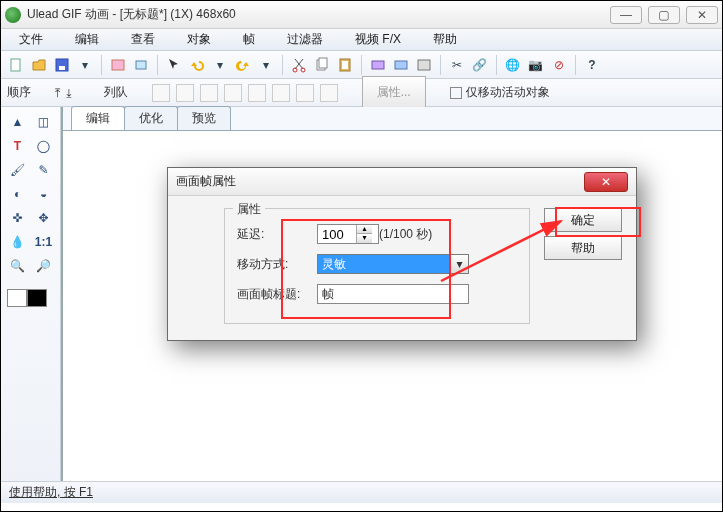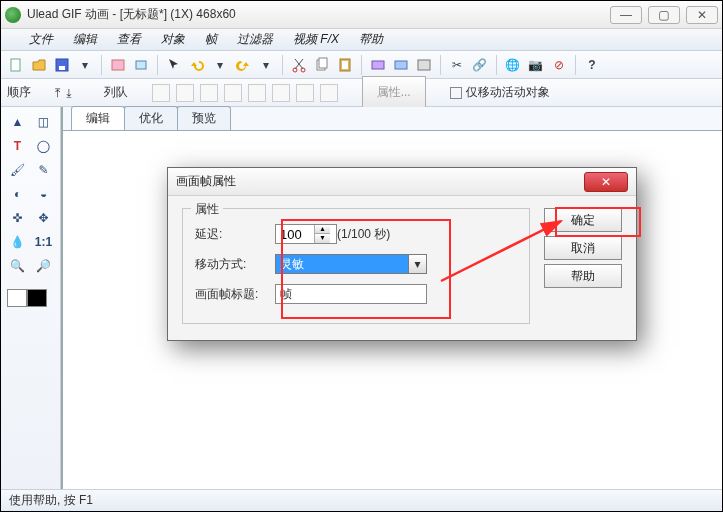--- a/index.html
+++ b/index.html
@@ -6,21 +6,21 @@
   body { margin: 0; background: #fff; width: 723px; height: 512px; position: relative; overflow: hidden; border: 1px solid #000; }
 
   
   .titlebar { height: 28px; background: linear-gradient(#fdfdfd,#eaeaea); border-bottom: 1px solid #d0d0d0; display: flex; align-items: center; padding: 0 4px; }
   .titlebar .app-icon { width: 16px; height: 16px; background: radial-gradient(circle at 40% 40%, #6fc36f, #1a7a1a); border-radius: 50%; margin-right: 6px; }
   .titlebar .title { flex: 1; color: #333; }
   .winbtns { display: flex; gap: 6px; }
   .winbtn { width: 32px; height: 18px; border: 1px solid #b0b0b0; border-radius: 3px; background: #f5f5f5; display:flex; align-items:center; justify-content:center; color:#555; }
 
   
-  .menubar { height: 22px; background: linear-gradient(#f7f9fc,#e6ecf5); border-bottom: 1px solid #c8d0dc; display:flex; align-items:center; padding: 0 22px; gap: 8px; font-style: italic; }
+  .menubar { height: 22px; background: linear-gradient(#f7f9fc,#e6ecf5); border-bottom: 1px solid #c8d0dc; display:flex; align-items:center; padding: 0 12px; gap: 20px; }
   .menubar span { padding: 2px 6px; color:#222; }
 
   
   .toolbar { height: 28px; background: linear-gradient(#fbfcfe,#eef2f8); border-bottom: 1px solid #c8d0dc; display:flex; align-items:center; padding: 0 4px; gap: 1px; }
   .tbtn { width: 22px; height: 22px; display:flex; align-items:center; justify-content:center; color:#345; }
   .tbtn svg { width:16px; height:16px; }
   .tsep { width:1px; height:20px; background:#c8d0dc; margin:0 4px; }
   .toolbar2 { height: 28px; background: linear-gradient(#fbfcfe,#eef2f8); border-bottom: 1px solid #c8d0dc; display:flex; align-items:center; padding: 0 6px; gap:6px; color:#333; }
   .toolbar2 .lbl { margin-right: 18px; }
   .toolbar2 .small { width:18px; height:18px; border:1px solid #ccc; background:#f8f8f8; }
@@ -39,28 +39,28 @@
 
   .canvas-area { flex:1; background:#fff; position:relative; border-left:2px solid #9aa; }
   .tabs { position:absolute; top:0; left:0; right:0; height:24px; border-bottom:1px solid #9ab; display:flex; align-items:flex-end; padding-left:8px; gap:0; background:#f5f8fc; }
   .tab { padding:3px 14px; border:1px solid #9ab; border-bottom:none; background:#eef3fa; border-radius:3px 3px 0 0; margin-right:-1px; color:#333;}
   .tab.active { background:#fff; font-weight:normal; }
   .canvas-inner { position:absolute; top:24px; left:0; right:0; bottom:0; background:#fff; }
 
   .side-file { position:absolute; right:4px; top:270px; width:92px; height:22px; border:1px solid #9ab; background:#fff; display:flex; align-items:center; padding:0 4px; color:#333; overflow:hidden; white-space:nowrap;}
 
   
-  .statusbar { position:absolute; left:0; right:0; bottom:0; height:22px; background:linear-gradient(#f7f9fc,#e6ecf5); border-top:1px solid #c8d0dc; display:flex; align-items:center; padding:0 8px; color:#333;}
+  .statusbar { position:absolute; left:0; right:0; bottom:8px; height:22px; background:linear-gradient(#f7f9fc,#e6ecf5); border-top:1px solid #c8d0dc; display:flex; align-items:center; padding:0 8px; color:#333;text-decoration:underline;}
 
   
   .dialog { position:absolute; left:166px; top:166px; width:470px; background:#f4f4f4; border:1px solid #6a6a6a; box-shadow: 6px 8px 24px rgba(0,0,0,0.5); }
   .dlg-title { height:28px; background:linear-gradient(#fdfdfd,#eaeaea); display:flex; align-items:center; padding:0 8px; border-bottom:1px solid #d0d0d0; }
   .dlg-title .t { flex:1; color:#222; }
   .dlg-close { width:44px; height:20px; background:linear-gradient(#e67, #c9302c); border:1px solid #a02622; border-radius:3px; color:#fff; display:flex; align-items:center; justify-content:center; }
-  .dlg-body { padding:12px 14px 16px 14px; display:flex; gap:14px; }
+  .dlg-body { padding:12px 14px 16px 14px; display:flex; gap:14px;margin-left:42px; }
   .fieldset { border:1px solid #c8c8c8; padding:10px 12px 14px 12px; flex:1; position:relative; }
   .fieldset .legend { position:absolute; top:-8px; left:8px; background:#f4f4f4; padding:0 4px; color:#333;}
   .frow { display:flex; align-items:center; height:30px; }
   .frow .flabel { width:80px; color:#333; }
   .numbox { width:62px; height:20px; border:1px solid #888; background:#fff; display:flex; align-items:center; }
   .numbox input { border:none; width:38px; padding:0 4px; outline:none; font-size:13px;}
   .spin { width:16px; display:flex; flex-direction:column; border-left:1px solid #aaa;}
   .spin div{ height:9px; font-size:8px; text-align:center; line-height:8px; background:linear-gradient(#fff,#ddd); border-bottom:1px solid #aaa;}
   .spin div:last-child{border-bottom:none;}
   .unit { color:#333; }
@@ -297,21 +297,20 @@
       </div>
       <div class="frow">
         <div class="flabel">画面帧标题:</div>
         <div class="tinput">
           <span>帧</span>
         </div>
       </div>
     </div>
     <div class="dlg-btns">
       <div class="dbtn">确定</div>
-      <div class="dbtn">取消</div>
       <div class="dbtn">帮助</div>
     </div>
   </div>
 </div>
 
 <div class="hl" style="left:280px; top:218px; width:170px; height:100px;"></div>
 <div class="hl" style="left:554px; top:206px; width:86px; height:30px;"></div>
 <svg class="arrow-svg" style="left:430px; top:210px; width:150px; height:80px;" viewBox="0 0 150 80">
   <defs>
       <marker id="ah" markerWidth="10" markerHeight="10" refX="8" refY="3" orient="auto">

